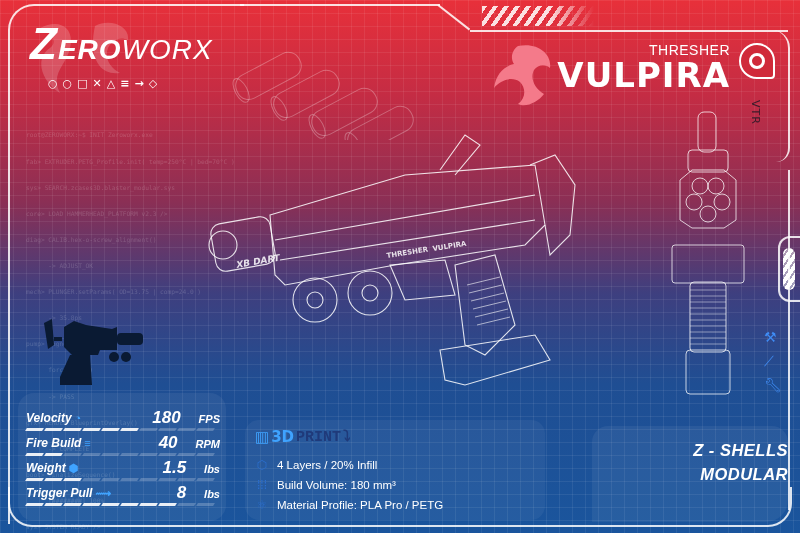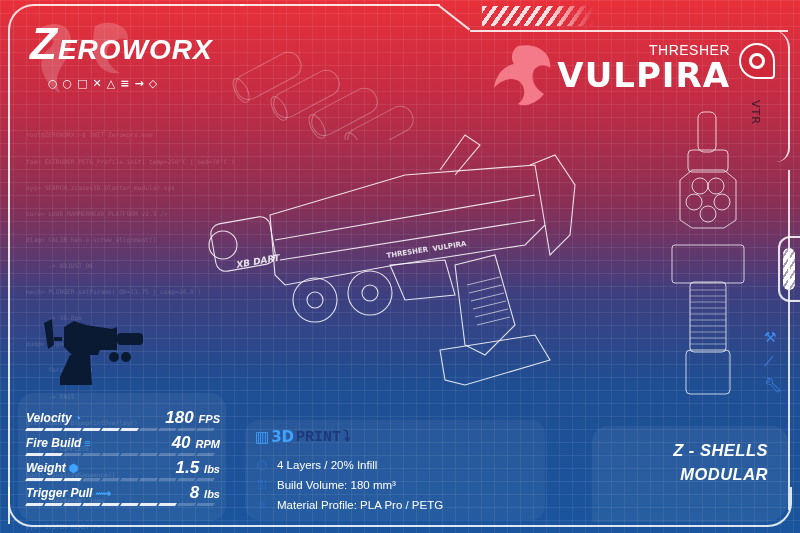--- a/index.html
+++ b/index.html
@@ -73,21 +73,21 @@
   }
 
   
   .logo {
     position: absolute; left: 30px; top: 22px;
     font-family: "Liberation Sans", sans-serif; font-style: italic;
     font-size: 28px; letter-spacing: 1px; line-height: 1;
   }
   .logo .z { font-size: 44px; font-weight: bold; }
   .logo .ero { font-weight: bold; }
-  .logo .worx { font-weight: bold; }
+  .logo .worx { font-weight: normal; }
   .logo-glyphs {
     position: absolute; left: 48px; top: 77px;
     font-size: 11px; letter-spacing: 5px; font-weight: bold;
   }
   .shark-bg {
     position: absolute; left: 20px; top: 18px; width: 120px; height: 80px;
     opacity: 0.18;
   }
 
   
@@ -127,42 +127,42 @@
   .stat-row { position: absolute; left: 8px; width: 194px; }
   .stat-label {
     position: absolute; left: 0; top: 0;
     font-family: "Liberation Sans", sans-serif; font-style: italic; font-weight: bold; font-size: 12px;
     display: flex; align-items: center; gap: 3px;
   }
   .stat-val {
     position: absolute; right: 0; top: -3px;
     font-family: "Liberation Sans", sans-serif; font-style: italic; font-weight: bold; font-size: 17px;
   }
-  .stat-val .u { font-size: 11px; font-weight: bold; margin-left: 5px; }
+  .stat-val .u { font-size: 11px; font-weight: bold; margin-left: 18px; }
   .bars { position: absolute; left: 0; top: 17px; display: flex; gap: 2px; }
   .bars span { width: 17px; height: 3px; transform: skewX(-30deg); background: rgba(255,255,255,0.22); }
   .bars span.on { background: rgba(255,255,255,0.9); }
   .icon-blue { color: #3fa3ff; font-style: normal; font-size: 11px; }
 
   
   .print {
     position: absolute; left: 245px; top: 420px; width: 300px; height: 100px;
     background: rgba(255,255,255,0.05); border-radius: 14px;
   }
   .print-head { position: absolute; left: 10px; top: 8px; font-size: 15px; font-weight: bold; display: flex; align-items: center; gap: 2px; }
   .print-head .p1 { color: #3fa3ff; }
   .print-head .p2 { color: #1f3a7a; font-family: Liberation Mono, monospace; }
   .print-item { position: absolute; left: 10px; display: flex; align-items: center; gap: 8px; font-size: 11.5px; font-family: "Liberation Sans", sans-serif; }
   .print-item .ic { width: 14px; color: #2b6fd0; font-size: 12px; text-align: center; }
 
   
   .features {
     position: absolute; left: 592px; top: 426px; width: 196px; height: 96px;
     background: rgba(255,255,255,0.06); border-radius: 16px 16px 22px 0;
-    text-align: right; padding-right: 20px; padding-top: 12px;
+    text-align: right; padding-top: 12px;
   }
   .features div {
     font-family: "Liberation Sans", sans-serif; font-style: italic; font-weight: bold;
     font-size: 16.5px; line-height: 24px; letter-spacing: 0.5px;
   }
   .tool-icons { position: absolute; left: 764px; top: 325px; color: #3f8cf5; font-size: 14px; line-height: 24px; }
 </style>
 </head>
 <body>
 

